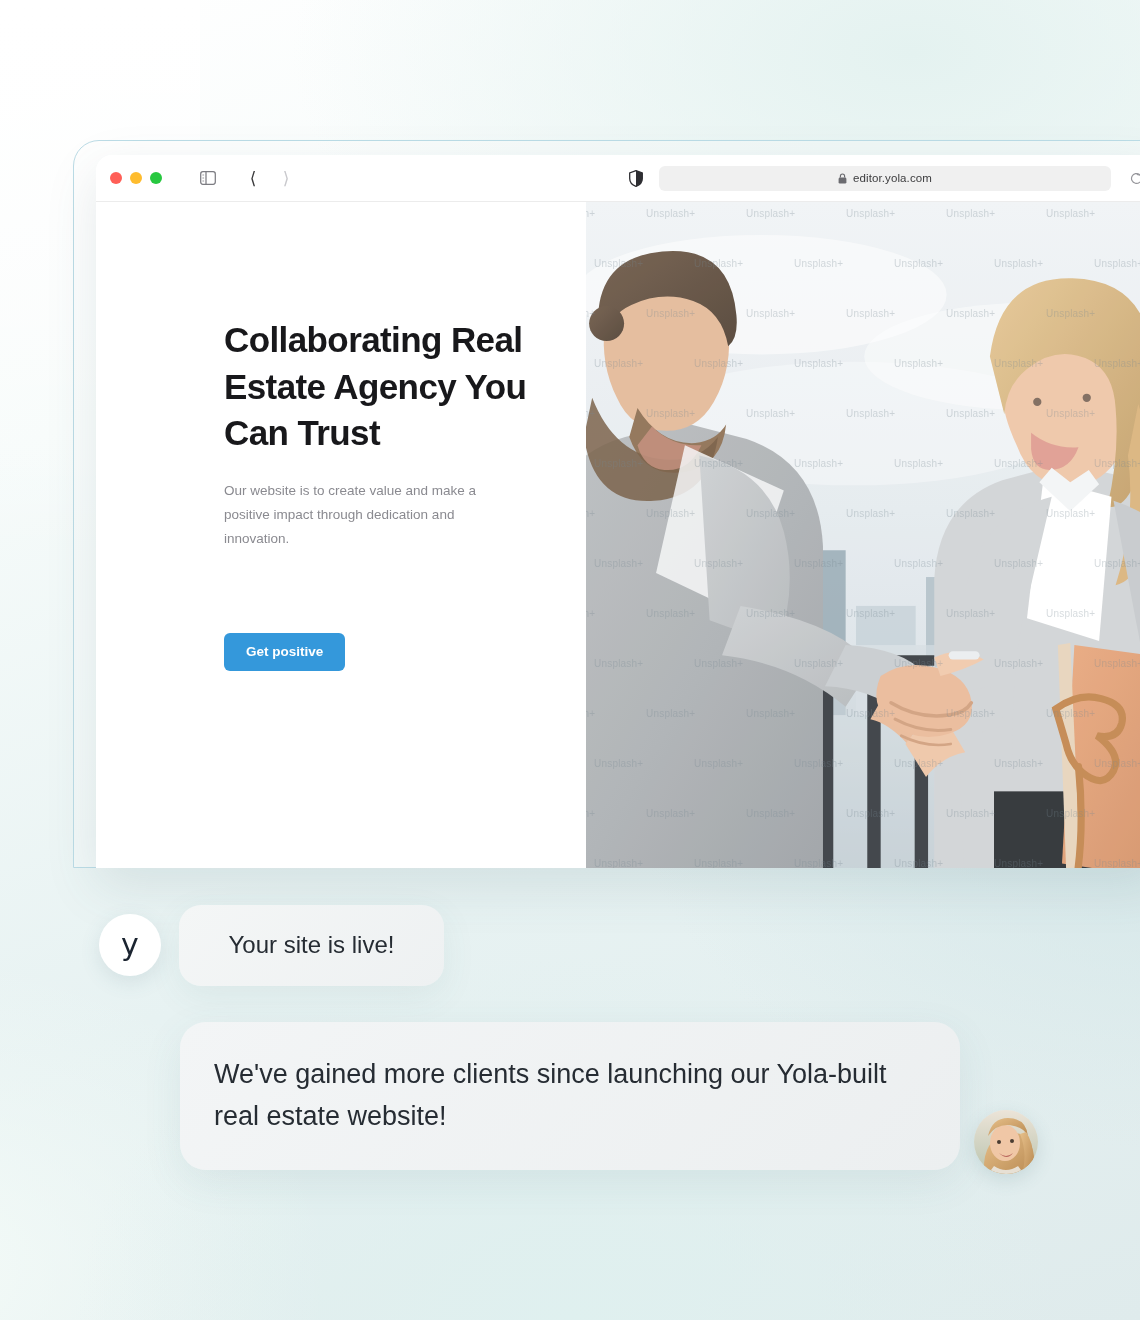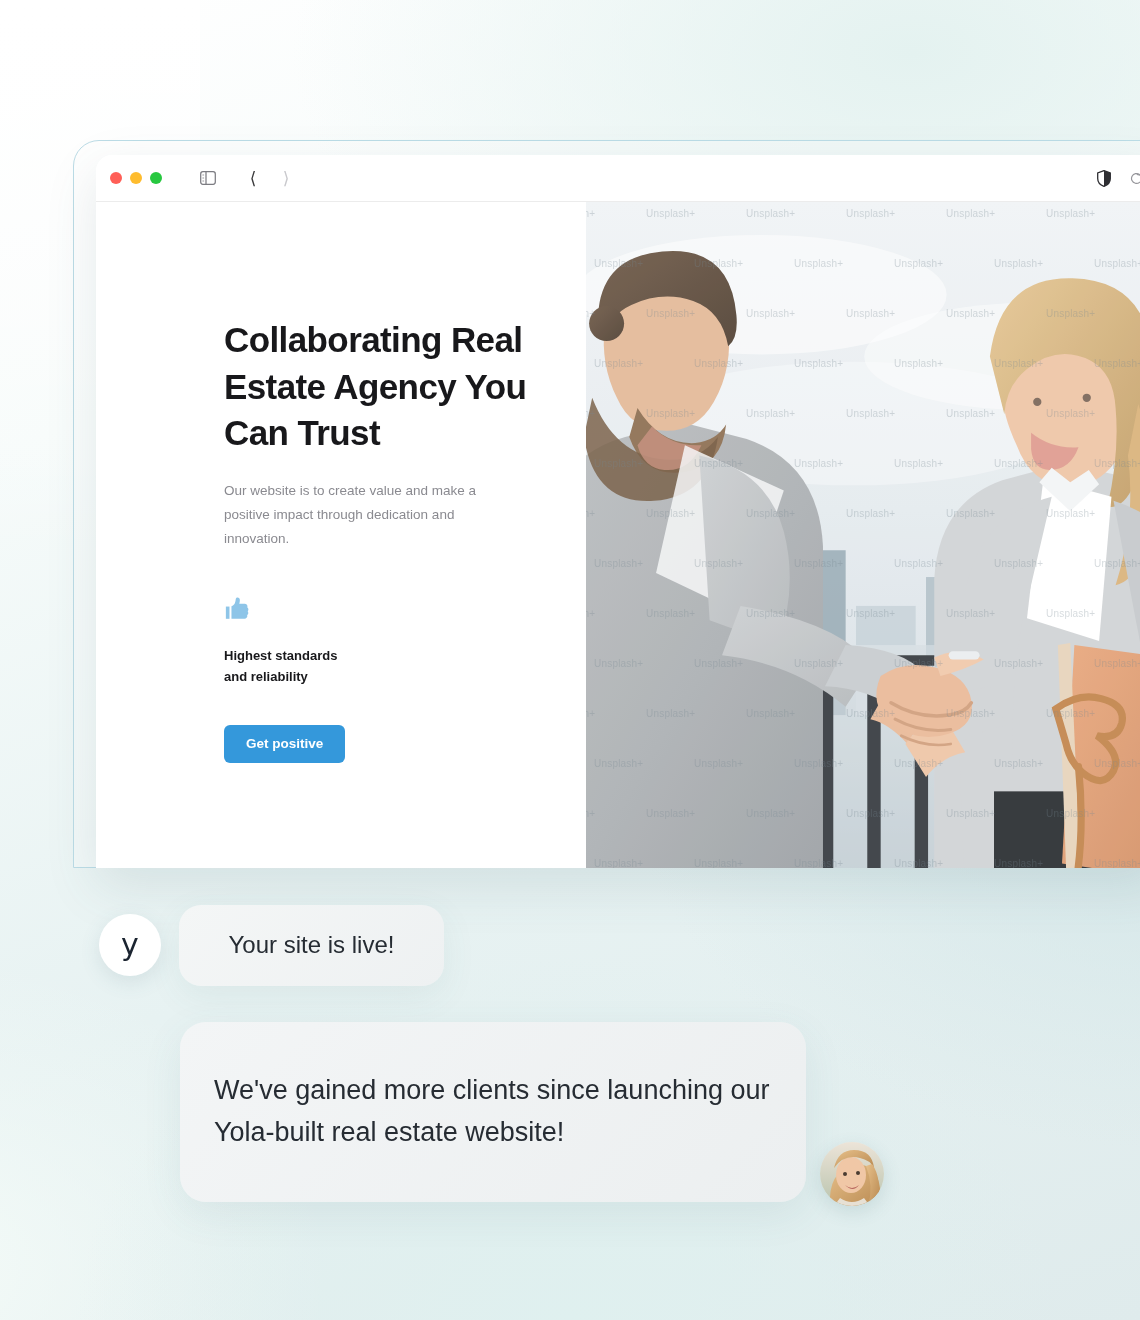--- a/index.html
+++ b/index.html
@@ -125,23 +125,23 @@
   #bubble-1 {
     margin-left:18px; margin-top:0;
     background:linear-gradient(135deg,#f4f6f6 0%,#eef1f2 100%);
     border-radius:22px; padding:26px 34px; min-width:265px;
     box-shadow:0 10px 34px rgba(70,110,120,.08);
     text-align:center;
   }
   #bubble-1 .txt { font-size:24px; color:#262c33; line-height:1.2; }
   #chat-row-2 { position:absolute; left:180px; top:122px; display:flex; align-items:flex-end; }
   #bubble-2 {
-    width:626px;
+    width:780px;
     background:linear-gradient(135deg,#f3f5f6 0%,#eceff0 100%);
-    border-radius:26px; padding:48px 34px;
+    border-radius:26px; padding:32px 34px;
     box-shadow:0 12px 40px rgba(70,110,120,.09);
   }
   #bubble-2 .txt { font-size:27px; color:#262c33; line-height:1.55; }
   #client-avatar {
     width:64px; height:64px; border-radius:50%;
     margin-left:14px; margin-bottom:-4px; overflow:hidden;
     box-shadow:0 6px 18px rgba(70,110,120,.16);
     position:relative; flex:none;
   }
 </style>
@@ -180,45 +180,43 @@
         </span>
       </div>
 
       <div id="shield-wrap">
         <svg width="14" height="17" viewBox="0 0 14 17" aria-hidden="true">
           <path d="M7 0.6 L13.3 2.9 V8.6 C13.3 12.4 10.6 15.2 7 16.4 C3.4 15.2 0.7 12.4 0.7 8.6 V2.9 Z" fill="none" stroke="#2e2e32" stroke-width="1.3"></path>
           <path d="M7 0.6 L13.3 2.9 V8.6 C13.3 12.4 10.6 15.2 7 16.4 Z" fill="#2e2e32"></path>
         </svg>
       </div>
 
+      <div id="url-bar">
+        <svg width="9" height="11" viewBox="0 0 9 11" aria-hidden="true">
+          <rect x="0.6" y="4.6" width="7.8" height="6" rx="1.3" fill="#6b6b70"></rect>
+          <path d="M2.4 4.6 V3.1 A2.1 2.1 0 0 1 6.6 3.1 V4.6" fill="none" stroke="#6b6b70" stroke-width="1.15"></path>
+        </svg>
+        <span id="url-text">editor.yola.com</span>
+      </div>
 
       <div id="reload-btn">
         <svg width="15" height="15" viewBox="0 0 16 16" aria-hidden="true">
           <path d="M13.3 8 A5.3 5.3 0 1 1 11.4 3.9" fill="none" stroke="#96969b" stroke-width="1.25" stroke-linecap="round"></path>
           <path d="M12.6 0.9 L12.0 4.5 L8.6 3.6" fill="none" stroke="#96969b" stroke-width="1.25" stroke-linecap="round" stroke-linejoin="round"></path>
         </svg>
       </div>
     </div>
 
     <div id="site">
 
       <div id="site-left">
         <h1 id="hero-title">Collaborating Real Estate Agency You Can Trust</h1>
         <p id="hero-sub">Our website is to create value and make a positive impact through dedication and innovation.</p>
 
         <div id="features">
-          <div class="feature">
-            <span class="feat-icon">
-              <svg width="28" height="28" viewBox="0 0 24 24" fill="currentColor" aria-hidden="true">
-                <path d="M1.6 9.9h3.1v10.5H1.6z"></path>
-                <path d="M6.4 20.4V9.6c1.4-.5 2.3-1.4 2.9-2.6.5-1.1.7-2.3.8-3.5.1-.9.6-1.4 1.5-1.4 1.2 0 2 .9 2 2.3 0 .9-.2 1.9-.5 3h4.7c1.3 0 2.3 1 2.3 2.2 0 .4-.1.7-.2 1 .6.4 1 1.1 1 1.9 0 .6-.2 1.1-.6 1.5.3.4.5.9.5 1.4 0 .8-.4 1.4-1 1.8.1.3.2.6.2.9 0 1.2-1 2.3-2.3 2.3H6.4z"></path>
-              </svg>
-            </span>
-            <div class="feat-label">Highest standards and reliability</div>
-          </div>
 
         </div>
 
         <button id="cta-button">Get positive</button>
       </div>
 
       <div id="site-photo">
         <svg id="photo-art" viewBox="0 0 560 666" preserveAspectRatio="xMidYMid slice" aria-hidden="true">
           <defs>
             <linearGradient id="sky" x1="0" y1="0" x2="0" y2="1">

